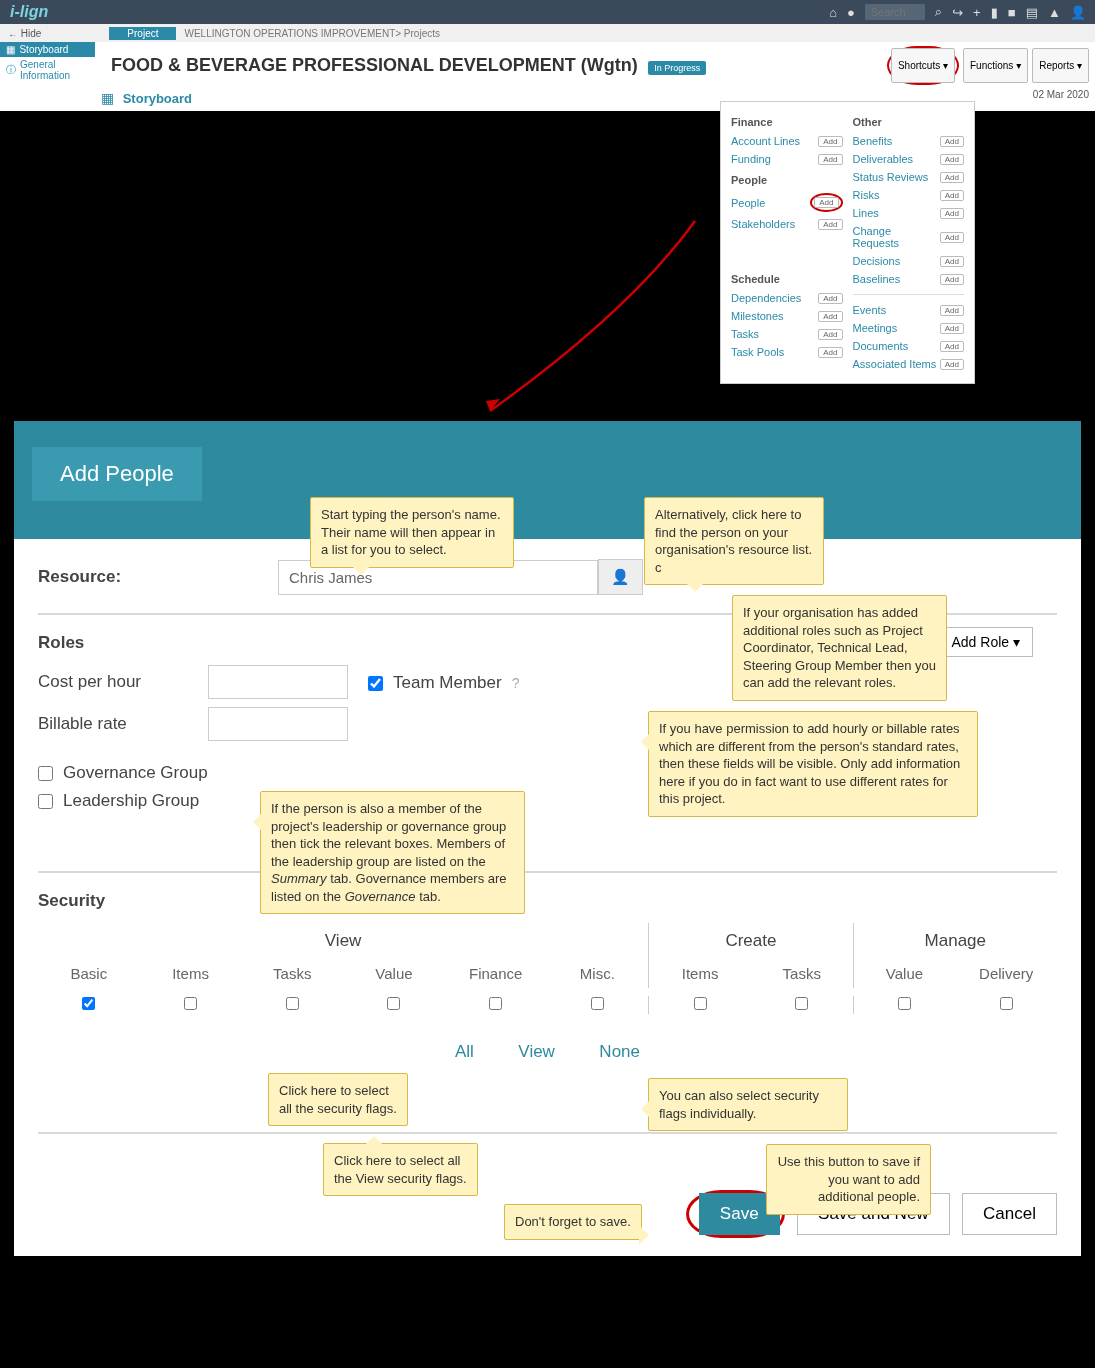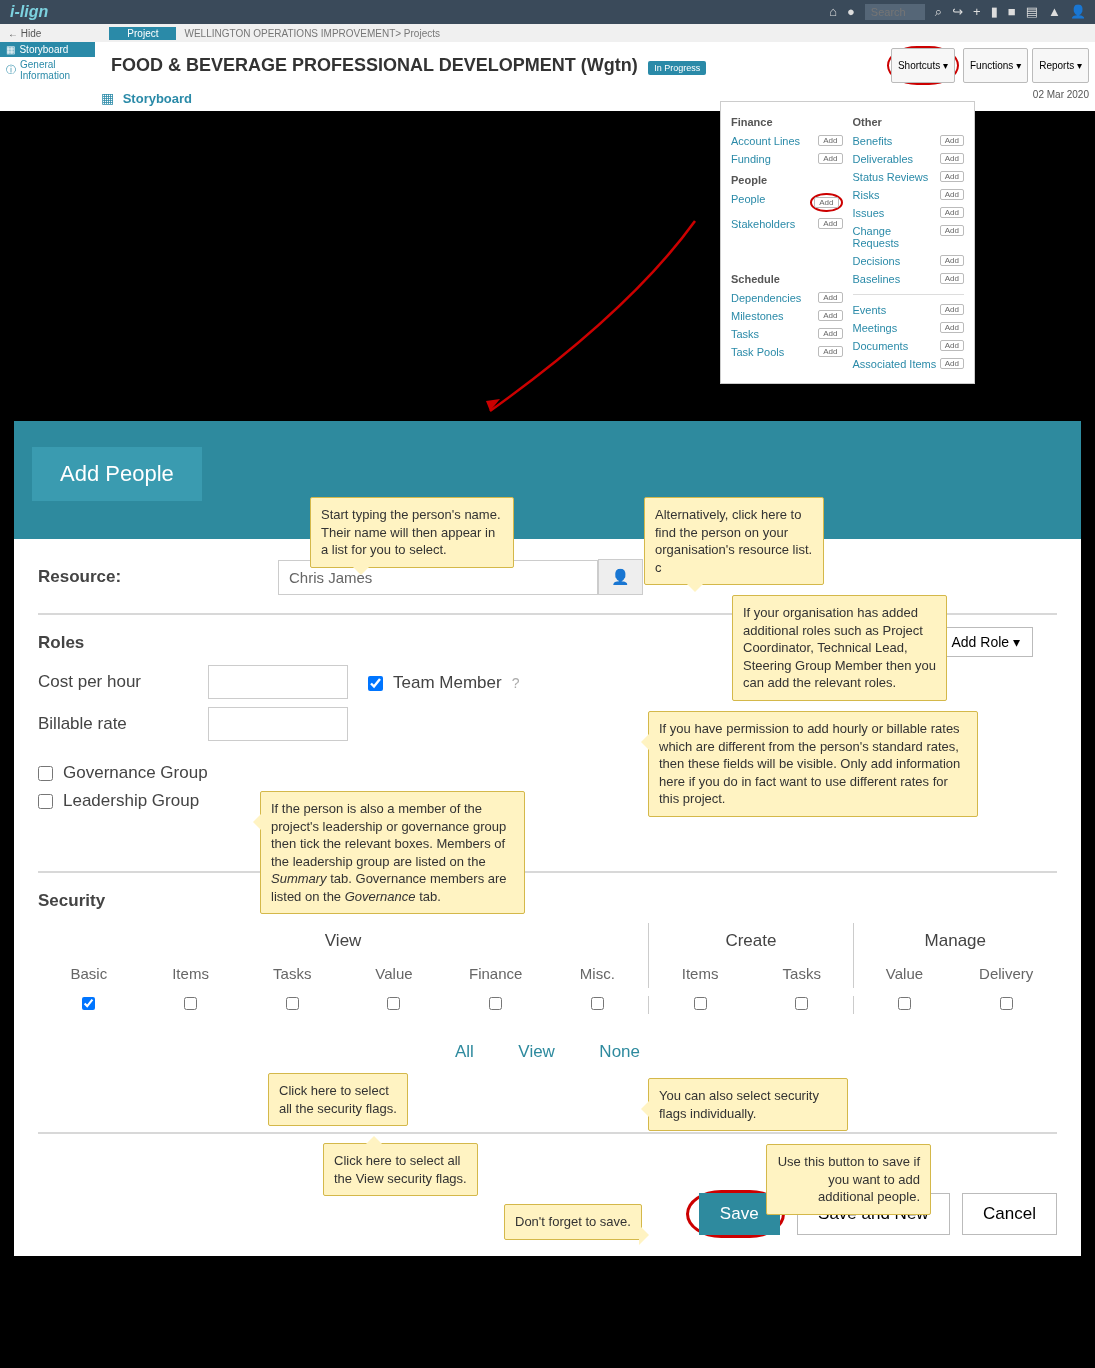--- a/index.html
+++ b/index.html
@@ -1,21 +1,21 @@
 <!DOCTYPE html>
 <html><head>
 <meta charset="utf-8">
 <style>
 * { box-sizing: border-box; margin: 0; padding: 0; }
 body { font-family: Arial, Helvetica, sans-serif; background: #000; width: 1095px; }
 
 
 .topbar { background: #3a4a5a; height: 24px; display: flex; align-items: center; color: #fff; font-size: 11px; position: relative; }
 .logo { font-style: italic; font-weight: bold; color: #7dd3e0; padding: 0 10px; font-size: 16px; }
-.topbar-right { position: absolute; right: 8px; display: flex; gap: 10px; align-items: flex-start; }
+.topbar-right { position: absolute; right: 8px; display: flex; gap: 10px; align-items: center; }
 .topbar-right .ticon { color: #ddd; font-size: 13px; cursor: pointer; }
 .search-input { background: #556677; border: none; color: #fff; padding: 2px 6px; font-size: 11px; width: 60px; }
 
 
 .hidebar { background: #f0f0f0; height: 18px; display: flex; align-items: center; font-size: 10px; color: #555; }
 .hidebar .hide-btn { padding: 0 8px; cursor: pointer; }
 .hidebar .tab-project { background: #2a8aa8; color: #fff; padding: 1px 18px; margin-left: 60px; font-size: 10px; }
 .hidebar .breadcrumb { color: #777; margin-left: 8px; font-size: 10px; }
 .sidebar-nav { width: 95px; }
 .nav-item { background: #2a8aa8; color: #fff; font-size: 10px; padding: 2px 6px; display: flex; align-items: center; gap: 4px; }
@@ -28,21 +28,21 @@
 .date-label { font-size: 10px; color: #555; margin-left: 8px; }
 .red-circle { border: 2px solid #c00; border-radius: 50%/60%; padding: 0 2px; display: inline-block; }
 .sb-icon { color: #2a8aa8; font-size: 14px; margin-left: 105px; }
 .sb-text { color: #2a8aa8; font-weight: bold; font-size: 13px; margin-left: 4px; }
 
 
 .panel-area { position: relative; height: 310px; background: #000; }
 .shortcuts-panel { position: absolute; right: 120px; top: -10px; background: #fff; border: 1px solid #ccc; width: 255px; padding: 8px 10px 10px; display: flex; gap: 10px; font-size: 11px; }
 .sp-col { flex: 1; }
 .sp-head { color: #555; font-weight: bold; margin: 6px 0 4px; font-size: 11px; }
-.sp-row { display: flex; justify-content: space-between; align-items: flex-start; padding: 3px 0; }
+.sp-row { display: flex; justify-content: space-between; align-items: center; padding: 3px 0; }
 .sp-link { color: #2a8aa8; cursor: pointer; }
 .sp-add { border: 1px solid #bbb; font-size: 8px; padding: 0 4px; color: #666; cursor: pointer; border-radius: 2px; }
 .sp-divider { border-top: 1px solid #ddd; margin: 6px 0; }
 .red-circ-small { border: 2px solid #c00; border-radius: 50%; display: inline-flex; align-items: center; justify-content: center; padding: 2px; }
 
 
 .arrow-svg { position: absolute; left: 470px; top: 0; pointer-events: none; }
 
 
 .form-wrap { background: #fff; margin: 0 14px 14px; }
@@ -216,21 +216,21 @@
         </div>
       <div class="sp-row">
           <span class="sp-link">Status Reviews</span>
           <span class="sp-add">Add</span>
         </div>
       <div class="sp-row">
           <span class="sp-link">Risks</span>
           <span class="sp-add">Add</span>
         </div>
       <div class="sp-row">
-          <span class="sp-link">Issues</span>
+          <span class="sp-link">Lines</span>
           <span class="sp-add">Add</span>
         </div>
       <div class="sp-row">
           <span class="sp-link">Change Requests</span>
           <span class="sp-add">Add</span>
         </div>
       <div class="sp-row">
           <span class="sp-link">Decisions</span>
           <span class="sp-add">Add</span>
         </div>

